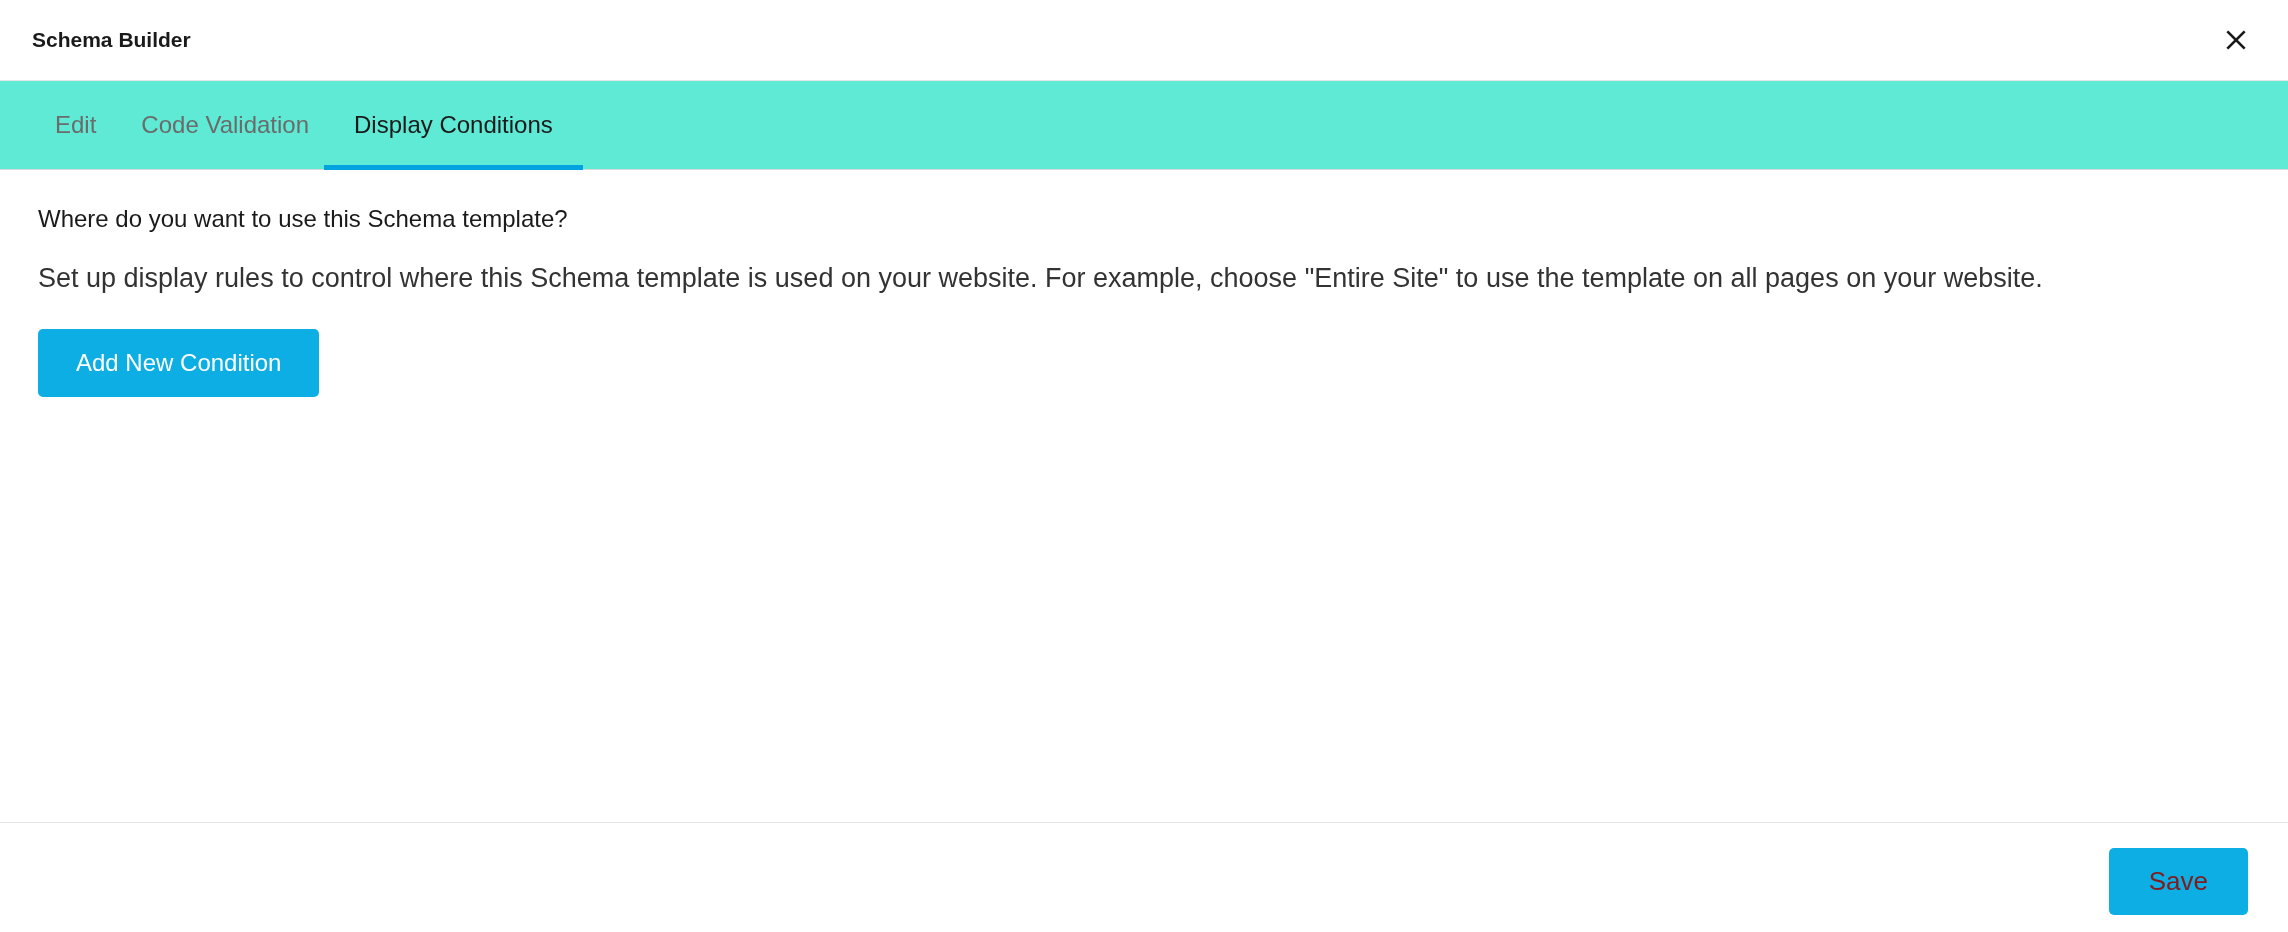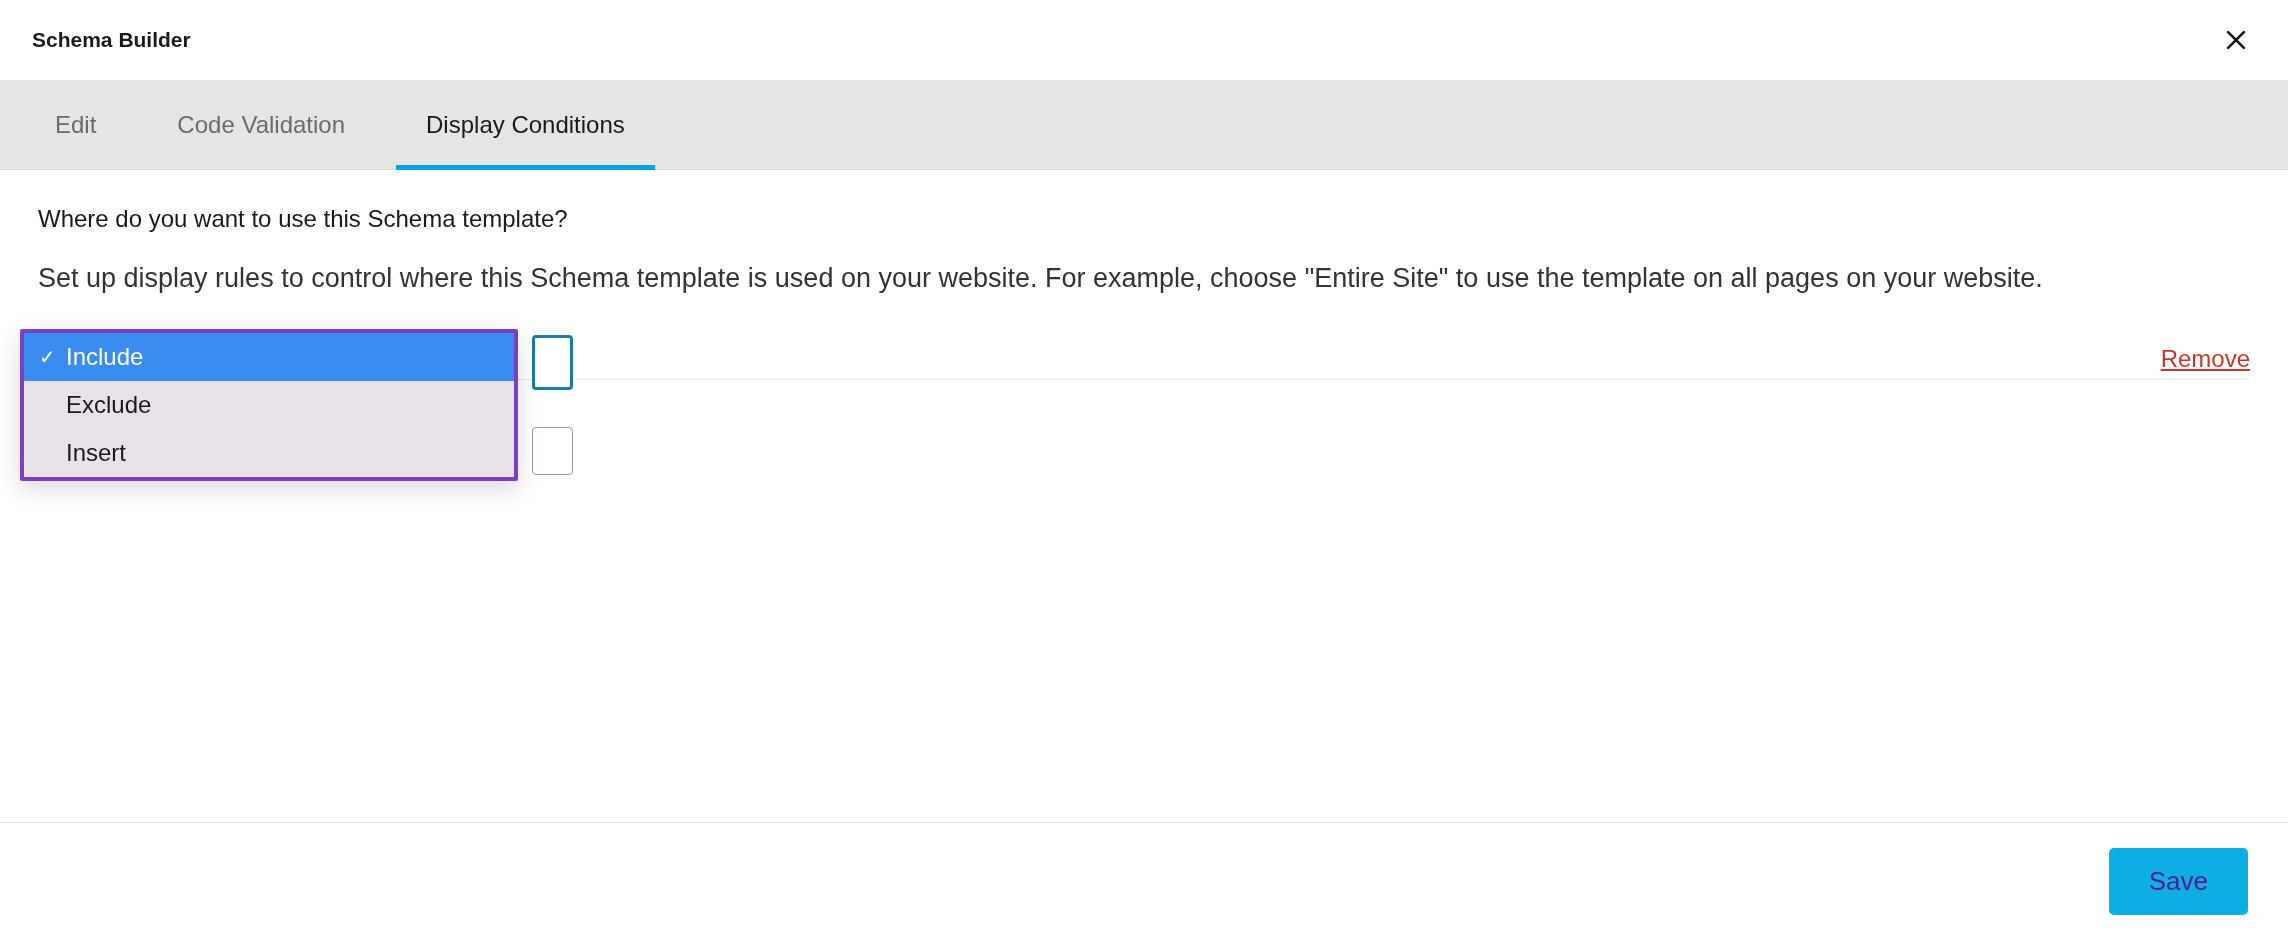--- a/index.html
+++ b/index.html
@@ -26,25 +26,25 @@
   }
   .close-btn {
     cursor: pointer;
     display: flex;
     align-items: center;
     justify-content: center;
     width: 40px; height: 40px;
   }
   .close-btn svg { width: 26px; height: 26px; stroke: #1a1a1a; stroke-width: 2.5; }
   .tab-bar {
-    background: #e5e5e5;
+    background: #5eead4;
     border-bottom: 1px solid #d9d9d9;
     padding: 0 45px;
     display: flex;
-    gap: 61px;
+    gap: 25px;
   }
   .tab {
     padding: 30px 10px 30px 10px;
     font-size: 24px;
     color: #6b6b6b;
     cursor: pointer;
     position: relative;
   }
   .tab.active {
     color: #1a1a1a;
@@ -152,21 +152,21 @@
   .footer {
     position: absolute;
     left: 0; right: 0; top: 822px;
     border-top: 1px solid #e5e5e5;
     padding: 25px 40px;
     display: flex;
     justify-content: flex-end;
   }
   .save-btn {
     background: #0daee4;
-    color: #4c1d95;
+    color: #7f1d1d;
     font-size: 26px;
     border: none;
     padding: 18px 40px;
     border-radius: 5px;
     cursor: pointer;
   }
 </style>
 </head>
 <body>
 
@@ -182,32 +182,19 @@
 <div class="tab-bar">
   <div class="tab">Edit</div>
   <div class="tab">Code Validation</div>
   <div class="tab active">Display Conditions</div>
 </div>
 
 <div class="content">
   <div class="section-title">Where do you want to use this Schema template?</div>
   <div class="section-desc">Set up display rules to control where this Schema template is used on your website. For example, choose "Entire Site" to use the template on all pages on your website.</div>
 
-  <div class="condition-row">
-
-    <div class="peek-select"></div>
-    <div class="peek-select2"></div>
-
-    <div class="dropdown-panel">
-      <div class="dropdown-option selected">Include</div>
-      <div class="dropdown-option">Exclude</div>
-      <div class="dropdown-option">Insert</div>
-    </div>
-
-    <a class="remove-link">Remove</a>
-  </div>
 
   <button class="add-btn">Add New Condition</button>
 </div>
 
 <div class="footer">
   <button class="save-btn">Save</button>
 </div>
 
 </body></html>

